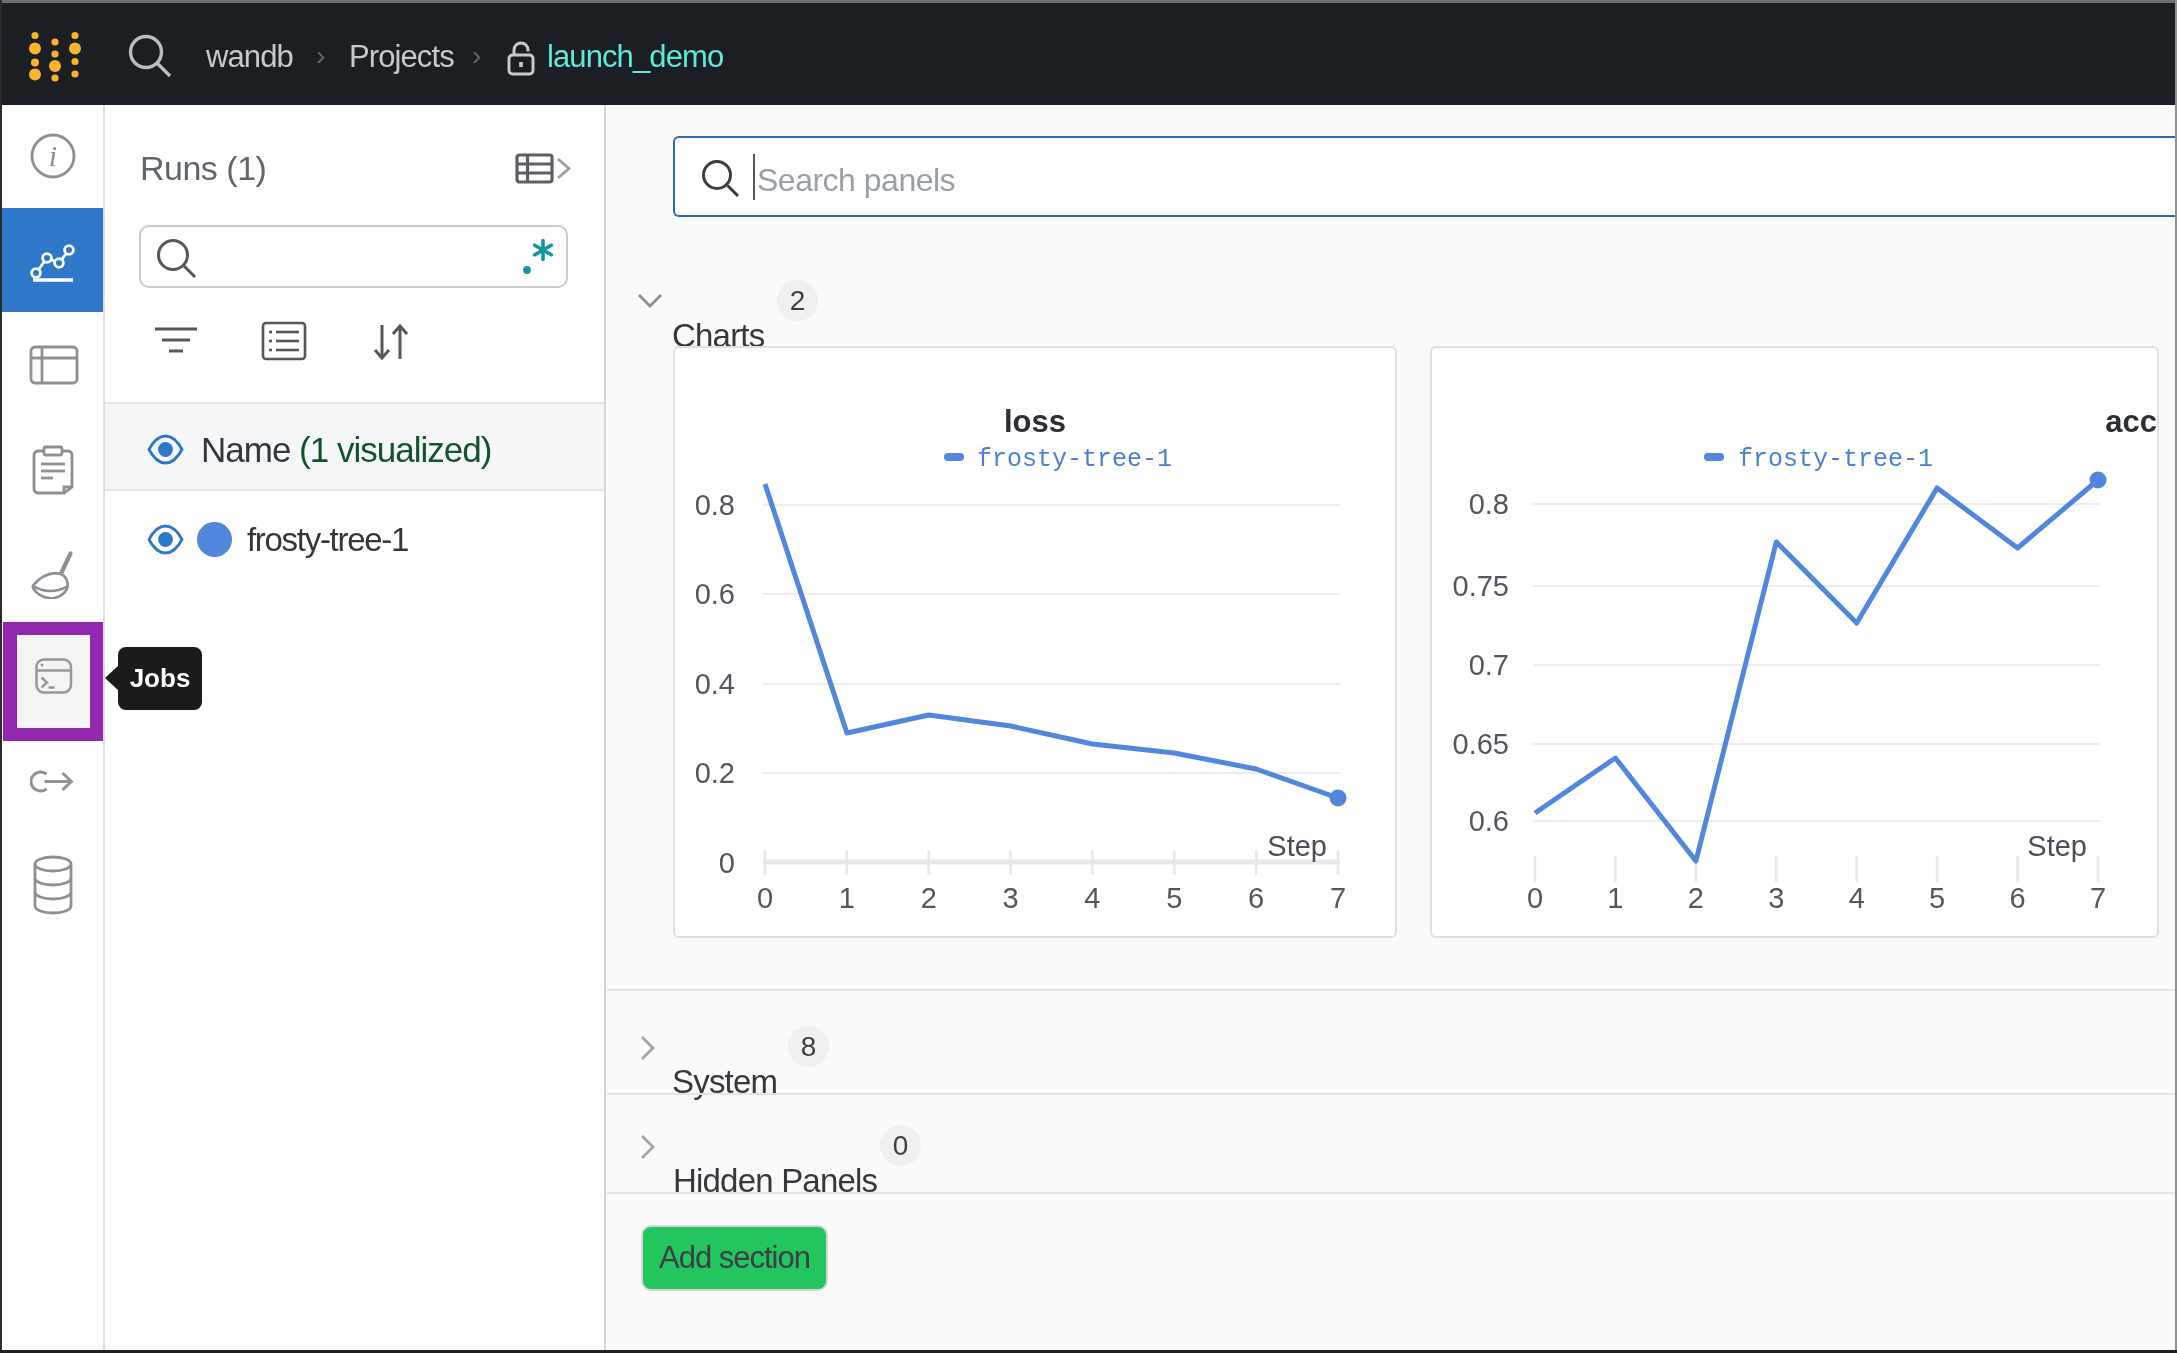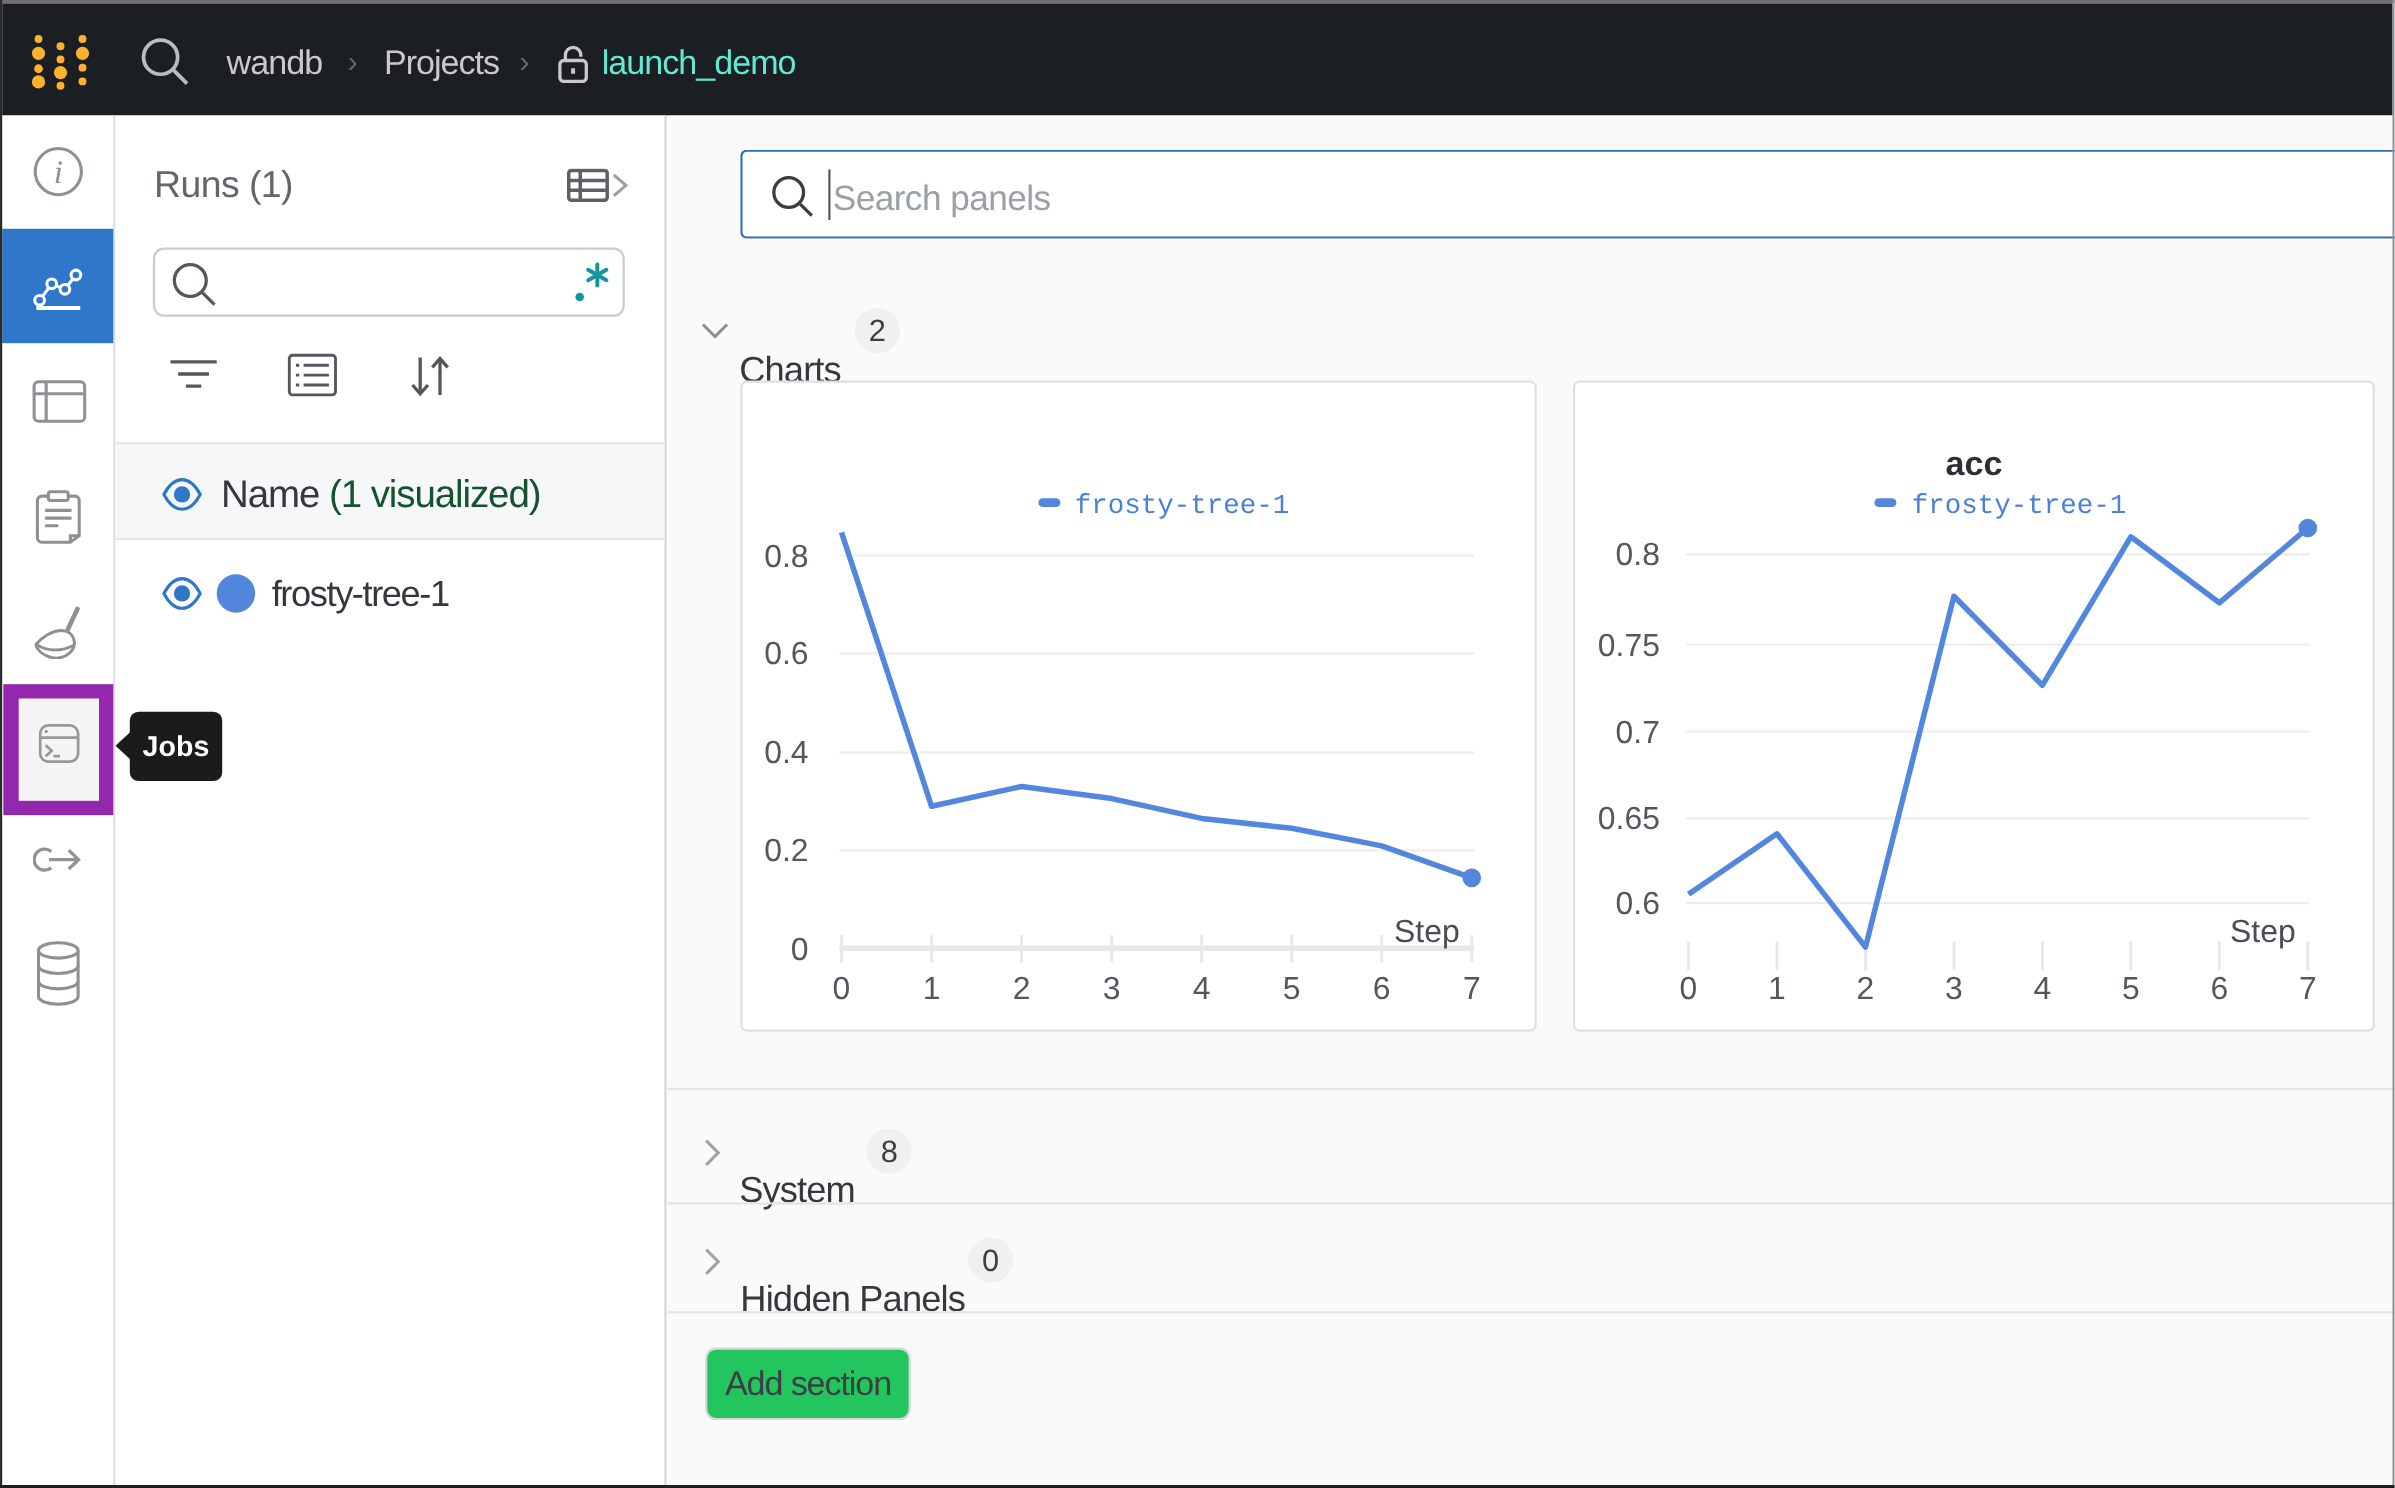--- a/index.html
+++ b/index.html
@@ -222,20 +222,21 @@
     <div class="abs" style="left:146px;top:49px;width:2px;height:46px;background:#54585d"></div>
     <span class="abs" style="left:150px;top:57px;font-size:32px;letter-spacing:-0.5px;color:#9aa0a6">Search panels</span>
 
     <svg class="abs" style="left:30px;top:188px" width="26" height="16" viewBox="0 0 26 16" fill="none" stroke="#8b9095" stroke-width="2.8">
       <path d="M 2 2 l 11 11 l 11 -11"></path>
     </svg>
     <span class="abs sectionTitle" style="left:65px;top:176px">Charts</span>
     <div class="abs badge" style="left:170px;top:175px">2</div>
 
     <div class="abs card" id="lossCard">
+      <div class="abs" style="left:0;top:56px;width:720px;text-align:center;font-size:31px;font-weight:700;color:#2c2f33">loss</div>
       <div class="abs" style="left:269px;top:105px;width:20px;height:8px;border-radius:4px;background:#5387dd"></div>
       <div class="abs" style="left:302px;top:97px;font-size:25px;color:#4b80d8;font-family:'Liberation Mono',monospace">frosty-tree-1</div>
       <svg class="abs" style="left:0;top:0" width="720" height="588" viewBox="0 0 720 588">
         <g stroke="#ededee" stroke-width="2">
           <line x1="88" y1="157" x2="665" y2="157"></line>
           <line x1="88" y1="246" x2="665" y2="246"></line>
           <line x1="88" y1="336" x2="665" y2="336"></line>
           <line x1="88" y1="425" x2="665" y2="425"></line>
         </g>
         <line x1="88" y1="514" x2="665" y2="514" stroke="#e8e8ea" stroke-width="5"></line>
@@ -266,21 +267,21 @@
           <text x="581.1" y="560">6</text>
             <text x="663" y="560">7</text>
         </g>
         <text x="652" y="508" font-size="29" fill="#4a4d55" text-anchor="end">Step</text>
         <polyline points="90,136 171.9,385 253.7,367 335.6,378 417.4,396 499.3,405 581.1,421 663,450" fill="none" stroke="#5387dd" stroke-width="5" stroke-linejoin="round"></polyline>
         <circle cx="663" cy="450" r="8.5" fill="#5387dd"></circle>
       </svg>
     </div>
 
     <div class="abs card" id="accCard">
-      <div class="abs" style="left:0;top:56px;width:725px;text-align:center;font-size:31px;font-weight:700;color:#2c2f33">acc</div>
+      <div class="abs" style="left:0;top:56px;width:725px;text-align:right;font-size:31px;font-weight:700;color:#2c2f33">acc</div>
       <div class="abs" style="left:272px;top:105px;width:20px;height:8px;border-radius:4px;background:#5387dd"></div>
       <div class="abs" style="left:306px;top:97px;font-size:25px;color:#4b80d8;font-family:'Liberation Mono',monospace">frosty-tree-1</div>
       <svg class="abs" style="left:0;top:0" width="725" height="588" viewBox="0 0 725 588">
         <g stroke="#ededee" stroke-width="2">
           <line x1="101" y1="156" x2="668" y2="156"></line>
           <line x1="101" y1="238" x2="668" y2="238"></line>
           <line x1="101" y1="317" x2="668" y2="317"></line>
           <line x1="101" y1="396" x2="668" y2="396"></line>
           <line x1="101" y1="473" x2="668" y2="473"></line>
         </g>

